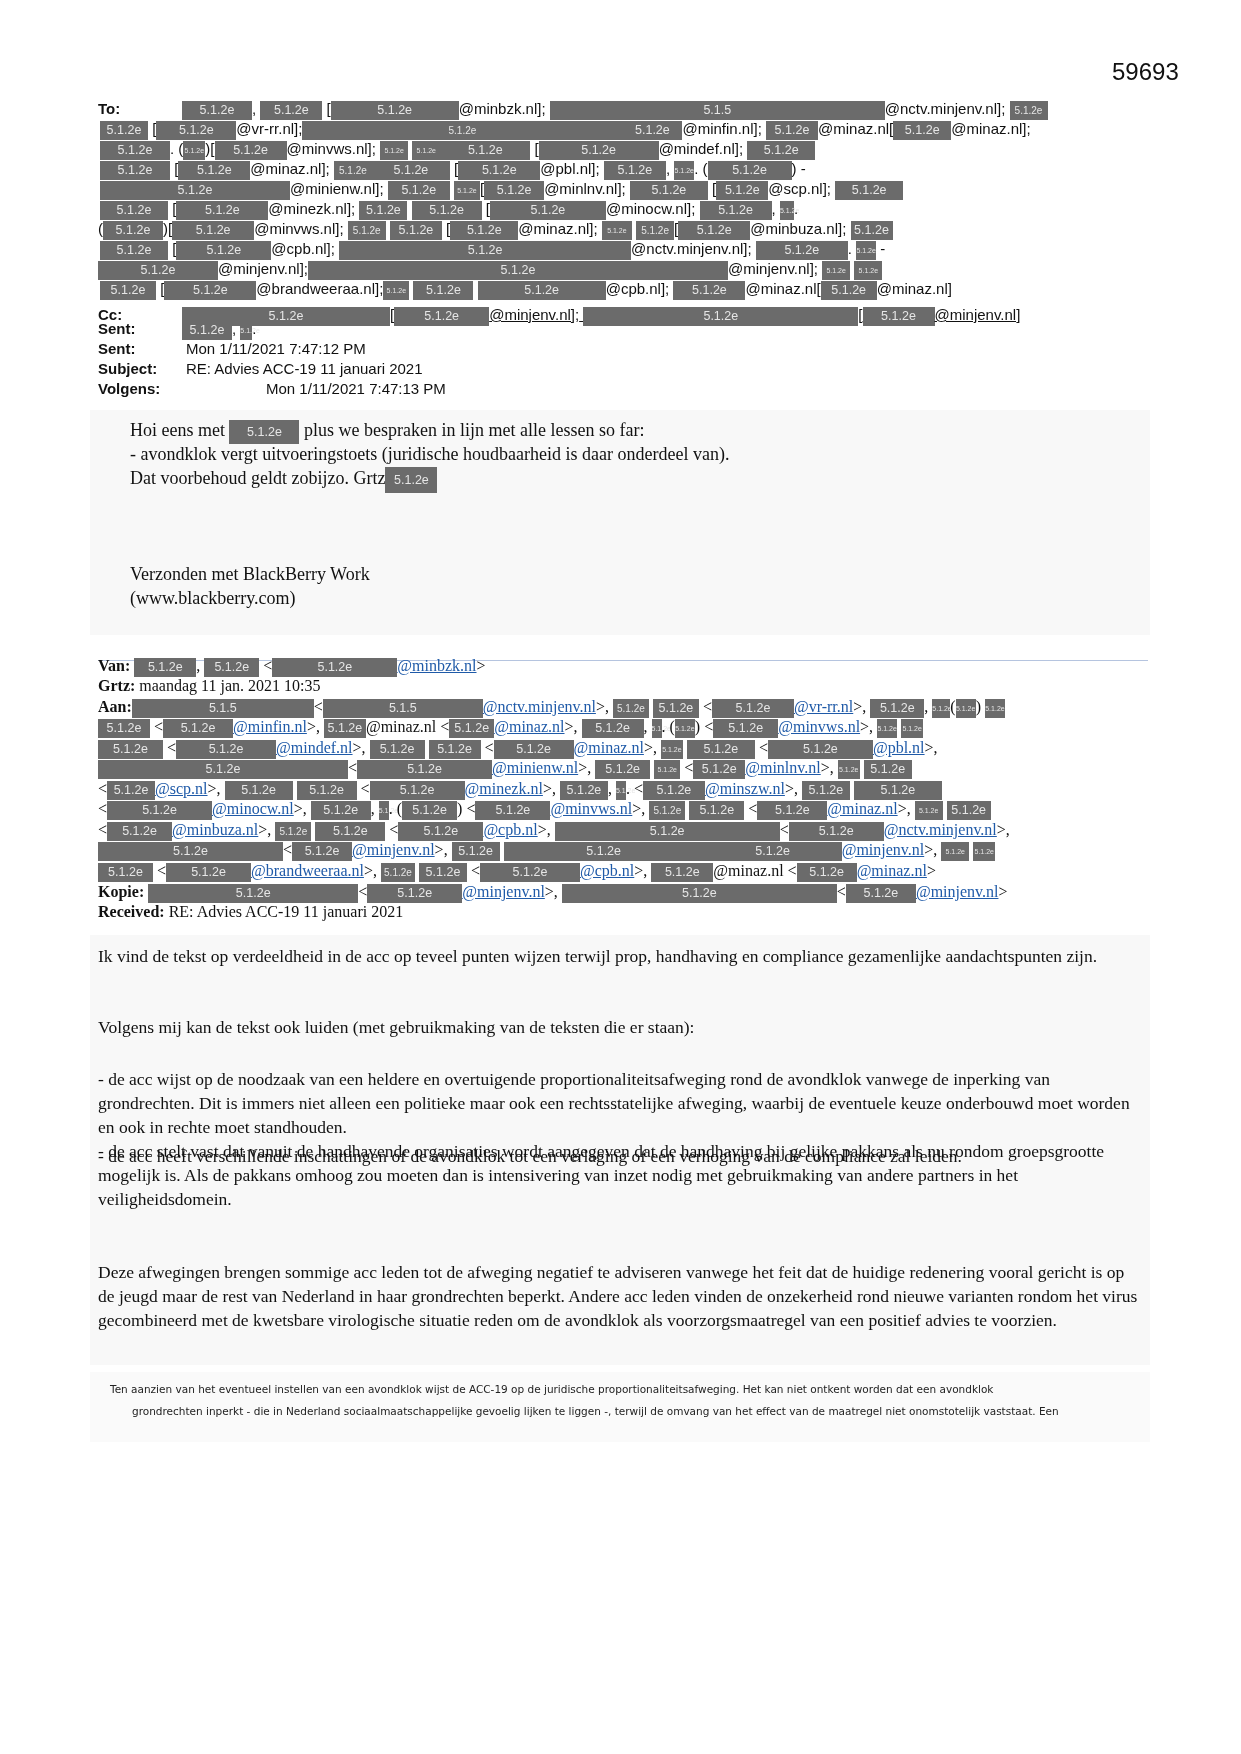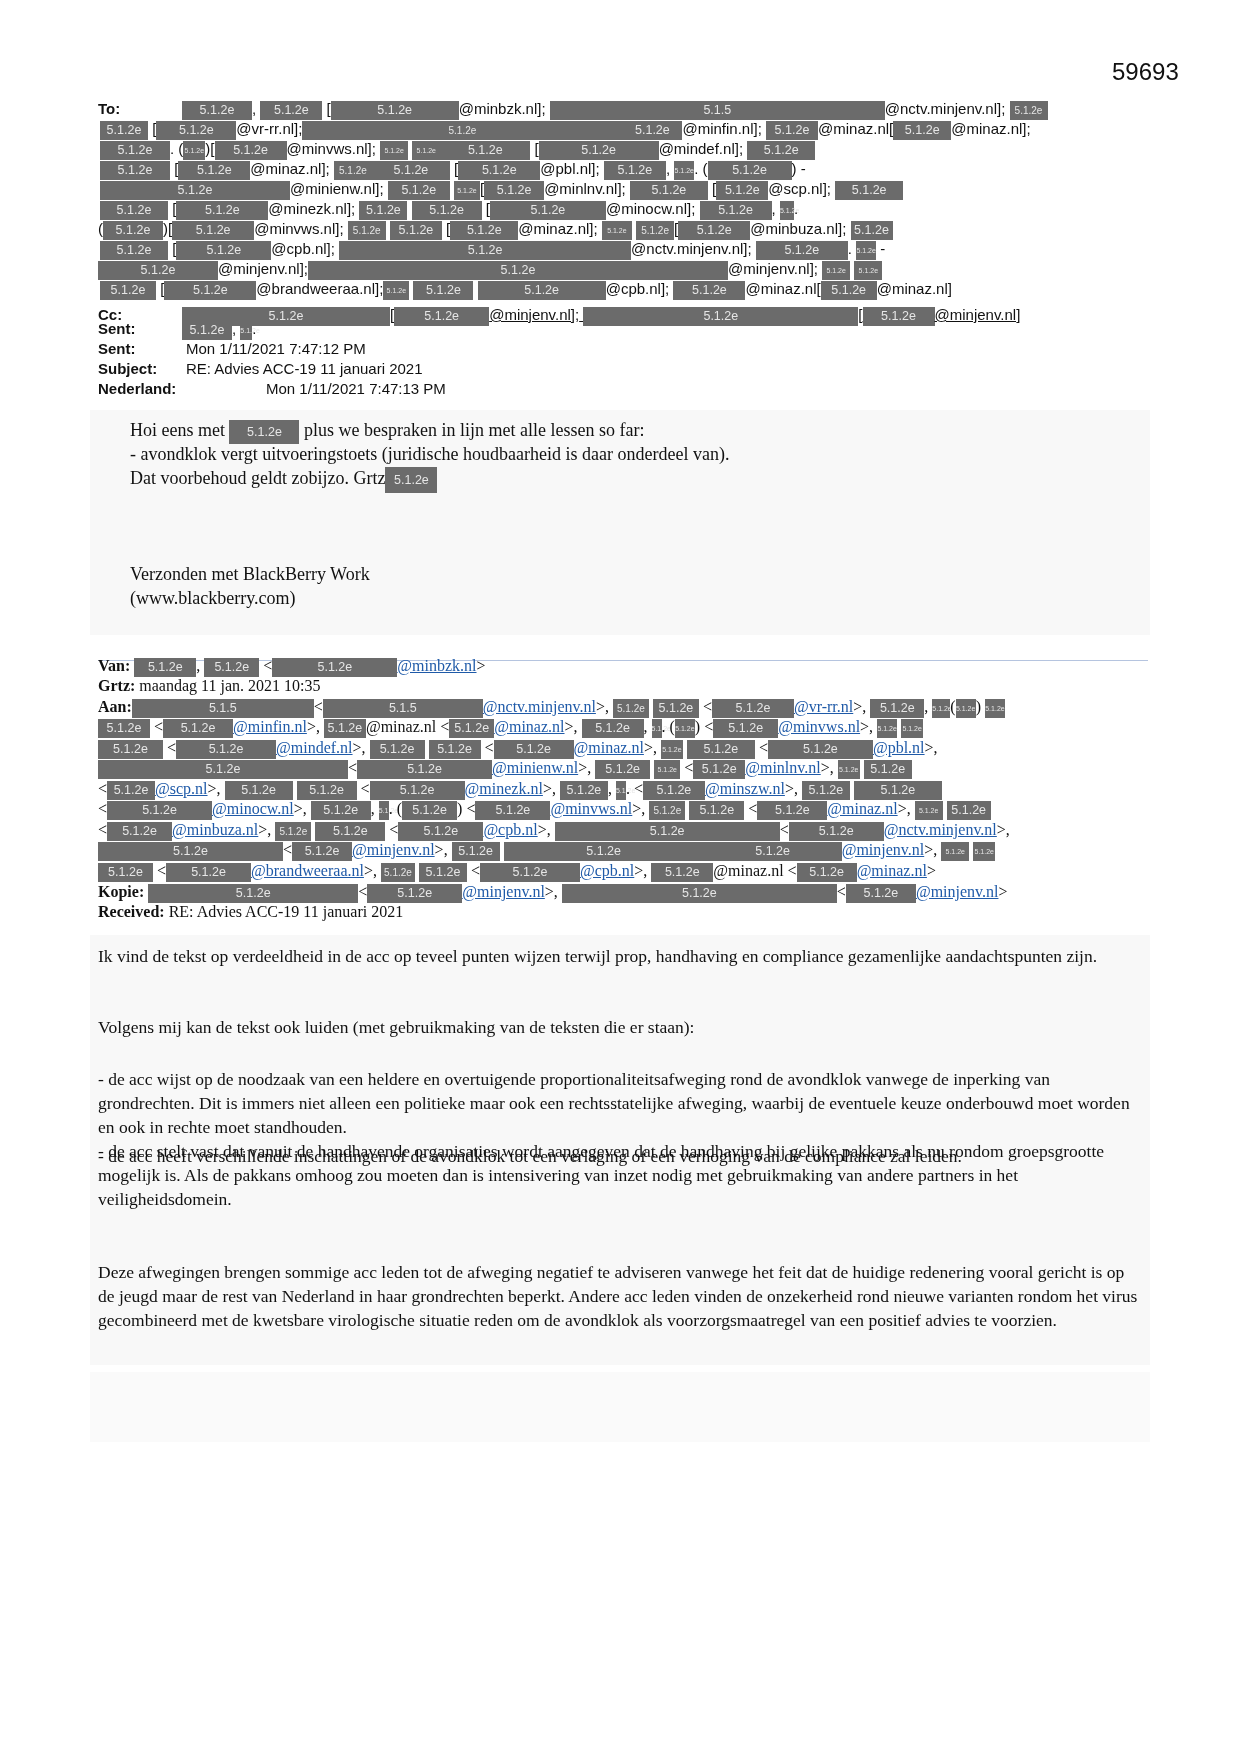--- a/index.html
+++ b/index.html
@@ -69,21 +69,21 @@
   <div class="hdr" style="top:319px;">
     <span class="lbl">Sent:</span><span class="r" style="width:50px;margin-left:-4px">5.1.2e</span>, <span class="r sm" style="width:12px">5.1.2e</span>.
   </div>
   <div class="hdr" style="top:339px;">
     <span class="lbl">Sent:</span><span>Mon 1/11/2021 7:47:12 PM</span>
   </div>
   <div class="hdr" style="top:359px;">
     <span class="lbl">Subject:</span><span>RE: Advies ACC-19 11 januari 2021</span>
   </div>
   <div class="hdr" style="top:379px;">
-    <span class="lbl" style="width:168px">Nederland:</span><span>Mon 1/11/2021 7:47:13 PM</span>
+    <span class="lbl" style="width:168px">Volgens:</span><span>Mon 1/11/2021 7:47:13 PM</span>
   </div>
 </div>
 
 <div class="shade" style="top:410px;height:225px"></div>
 <div>
   <div class="body1" style="top:418px">
     <span>Hoi eens met</span> <span class="r" style="width:70px;height:24px;line-height:24px">5.1.2e</span> <span>plus we bespraken in lijn met alle lessen so far:</span>
   </div>
   <div class="body1" style="top:442px">- avondklok vergt uitvoeringstoets (juridische houdbaarheid is daar onderdeel van).</div>
   <div class="body1" style="top:466px">
@@ -142,13 +142,15 @@
   <div class="p" style="top:944px">Ik vind de tekst op verdeeldheid in de acc op teveel punten wijzen terwijl prop, handhaving en compliance gezamenlijke aandachtspunten zijn.</div>
   <div class="p" style="top:1015px">Volgens mij kan de tekst ook luiden (met gebruikmaking van de teksten die er staan):</div>
   <div class="p" style="top:1067px">- de acc wijst op de noodzaak van een heldere en overtuigende proportionaliteitsafweging rond de avondklok vanwege de inperking van grondrechten. Dit is immers niet alleen een politieke maar ook een rechtsstatelijke afweging, waarbij de eventuele keuze onderbouwd moet worden en ook in rechte moet standhouden.</div>
   <div class="p" style="top:1139px">- de acc stelt vast dat vanuit de handhavende organisaties wordt aangegeven dat de handhaving bij gelijke pakkans als nu rondom groepsgrootte mogelijk is. Als de pakkans omhoog zou moeten dan is intensivering van inzet nodig met gebruikmaking van andere partners in het veiligheidsdomein.</div>
   <div class="p" style="top:1144px">- de acc heeft verschillende inschattingen of de avondklok tot een verlaging of een verhoging van de compliance zal leiden.</div>
   <div class="p" style="top:1260px">Deze afwegingen brengen sommige acc leden tot de afweging negatief te adviseren vanwege het feit dat de huidige redenering vooral gericht is op de jeugd maar de rest van Nederland in haar grondrechten beperkt. Andere acc leden vinden de onzekerheid rond nieuwe varianten rondom het virus gecombineerd met de kwetsbare virologische situatie reden om de avondklok als voorzorgsmaatregel van een positief advies te voorzien.</div>
 </div>
 
 <div class="shade" style="top:1372px;height:70px;background:#fafafa"></div>
 <div class="quote" style="top:1378px">
+  <span>Ten aanzien van het eventueel instellen van een avondklok wijst de ACC-19 op de juridische proportionaliteitsafweging. Het kan niet ontkent worden dat een avondklok</span>
+  <span class="ind">grondrechten inperkt - die in Nederland sociaalmaatschappelijke gevoelig lijken te liggen -, terwijl de omvang van het effect van de maatregel niet onomstotelijk vaststaat. Een</span>
 </div>
 
 </body></html>

